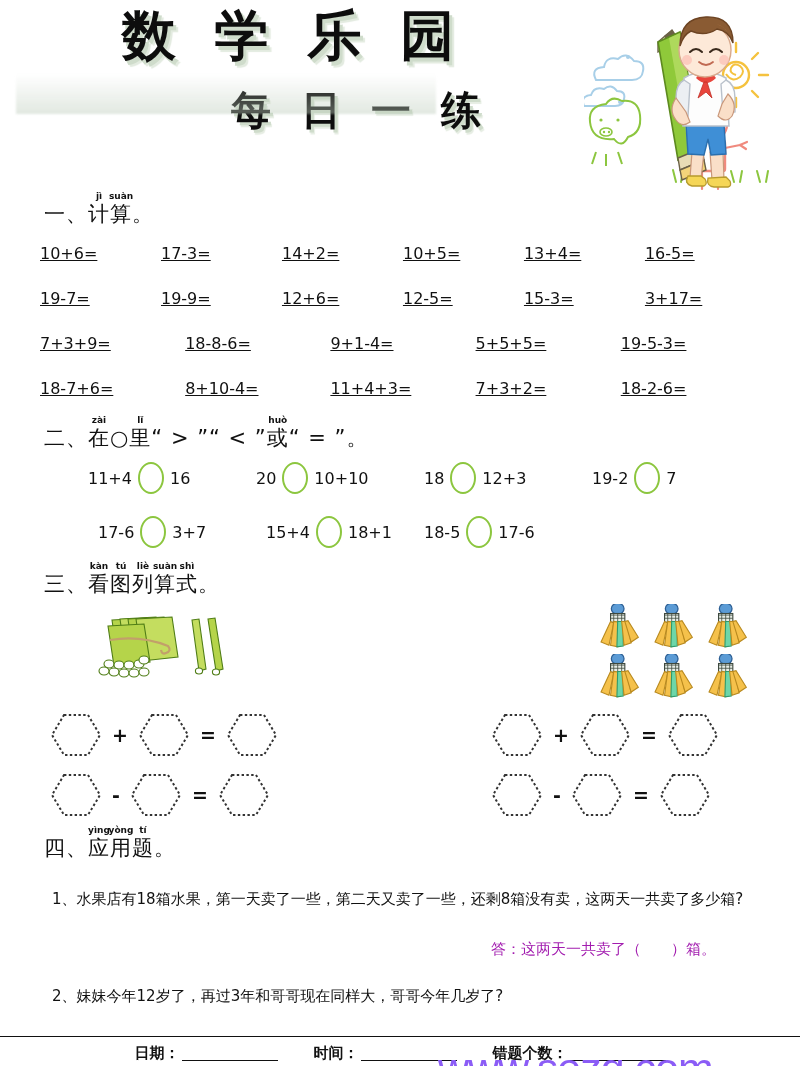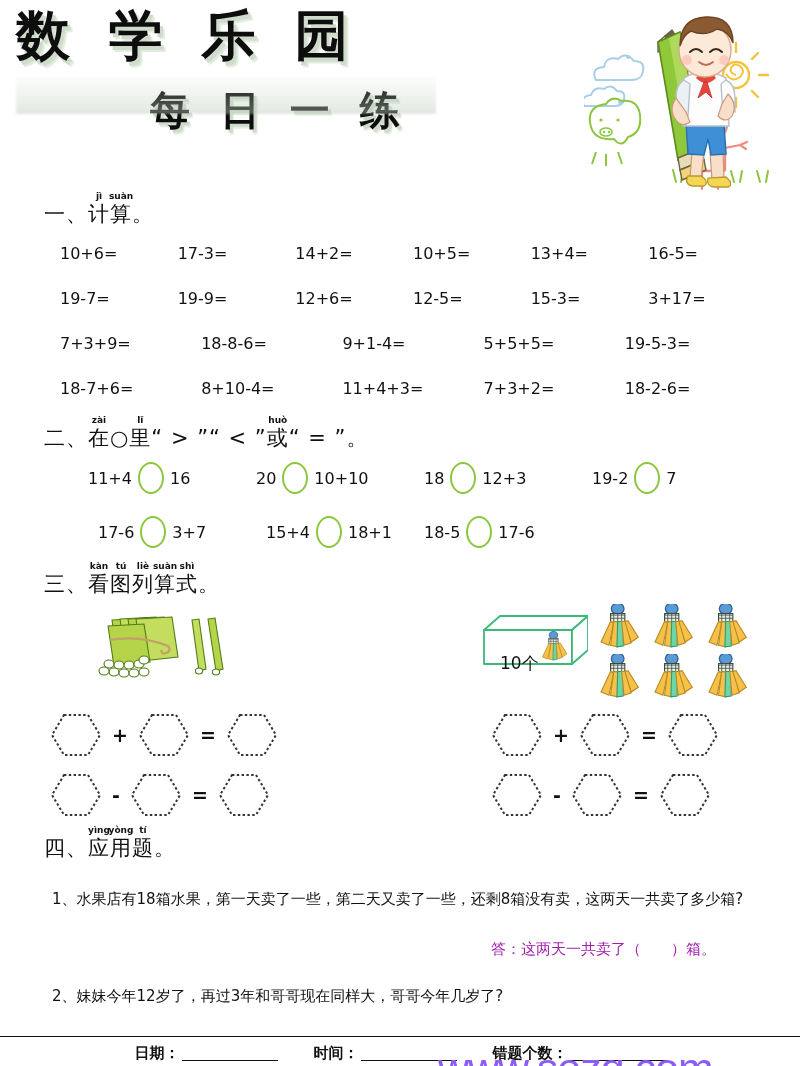--- a/index.html
+++ b/index.html
@@ -15,20 +15,21 @@
     overflow: hidden;
   }
 
   
   #header { position: relative; height: 200px; }
 
   #title-block {
     position: absolute;
     left: 0; top: 8px;
     width: 570px;
+    text-align: center;
   }
   #main-title {
     font-family: "DejaVu Sans", sans-serif;
     font-weight: bold;
     font-size: 54px;
     letter-spacing: 10px;
     color: #0d0d0d;
     text-shadow: 3px 4px 0 #cfdccb, 5px 6px 1px #e3ebe0;
     line-height: 1.05;
     margin-left: 16px;
@@ -86,22 +87,23 @@
     color: #111;
     white-space: nowrap;
   }
   .py-wrap > .hz { display: inline-block; }
 
   
   #sec1-rows { margin-top: 16px; }
   .calc-row {
     display: flex;
     margin-bottom: 26px;
-    padding-left: 60px;
+    padding-left: 40px;
     padding-right: 34px;
+    text-decoration: underline;
   }
   .calc-row .cell {
     font-family: "DejaVu Sans", sans-serif;
     font-size: 16px;
     color: #111;
     white-space: nowrap;
   }
   .calc-row.six .cell { width: 16.666%; }
   .calc-row.five .cell { width: 20%; }
 
@@ -483,40 +485,20 @@
         <path d="M14 24 q30 -5 58 6 q4 5 -2 7 q-4 2 -5 -3" fill="none" stroke="#c2a06a" stroke-width="2.2"></path>
         <g stroke="#4f7d16" stroke-width="1.1">
           <path d="M96 4 l7 -1 l7 50 l-7 2 z" fill="#c4dd5f"></path>
           <ellipse cx="103" cy="55" rx="3.6" ry="3" fill="#ffffff"></ellipse>
           <path d="M112 3 l7 -1 l8 51 l-7 2 z" fill="#b5d44a"></path>
           <ellipse cx="120" cy="56" rx="3.6" ry="3" fill="#ffffff"></ellipse>
         </g>
       </svg>
     </div>
 
-    <div id="box-group">
-      <svg width="110" height="64" viewBox="0 0 110 64" xmlns="http://www.w3.org/2000/svg">
-        <g fill="#ffffff" stroke="#3cb878" stroke-width="1.8" stroke-linejoin="round">
-          <path d="M6 24 l88 0 l0 34 l-88 0 z"></path>
-          <path d="M6 24 l16 -14 l88 0 l-16 14 z"></path>
-          <path d="M94 24 l16 -14 l0 34 l-16 14 z"></path>
-        </g>
-        <g transform="translate(64,26) scale(0.52)">
-          <ellipse cx="22" cy="6" rx="8" ry="7" fill="#5b9bd5" stroke="#2d5f94" stroke-width="1.6"></ellipse>
-          <rect x="13" y="12" width="18" height="11" fill="#e9efe8" stroke="#3f4a3f" stroke-width="1.4"></rect>
-          <path d="M13 14 h18 M13 18 h18 M17 12 v11 M22 12 v11 M27 12 v11" stroke="#3f4a3f" stroke-width="1"></path>
-          <path d="M13 22 l-12 26 l10 4 l6 -28 z" fill="#f5c14b" stroke="#b98a1f" stroke-width="1.4"></path>
-          <path d="M17 22 l-4 30 l9 2 l2 -31 z" fill="#f5c14b" stroke="#b98a1f" stroke-width="1.4"></path>
-          <path d="M22 22 l-1 32 l8 -1 l0 -31 z" fill="#6dd6a8" stroke="#2f9a6d" stroke-width="1.4"></path>
-          <path d="M27 22 l3 30 l9 -3 l-6 -27 z" fill="#f5c14b" stroke="#b98a1f" stroke-width="1.4"></path>
-          <path d="M31 22 l8 26 l9 -6 l-13 -21 z" fill="#f5c14b" stroke="#b98a1f" stroke-width="1.4"></path>
-        </g>
-      </svg>
-      <div class="box-label">10个</div>
-    </div>
 
     <div id="shuttle-grid">
       <div>
         <svg width="50" height="50" viewBox="0 0 50 58">
             <g transform="scale(0.92)">
           <ellipse cx="23" cy="6" rx="8" ry="7" fill="#5b9bd5" stroke="#2d5f94" stroke-width="1.6"></ellipse>
           <rect x="14" y="12" width="18" height="11" fill="#e9efe8" stroke="#3f4a3f" stroke-width="1.4"></rect>
           <path d="M14 14 h18 M14 18 h18 M18 12 v11 M23 12 v11 M28 12 v11" stroke="#3f4a3f" stroke-width="1"></path>
           <path d="M14 22 l-12 26 l10 4 l6 -28 z" fill="#f5c14b" stroke="#b98a1f" stroke-width="1.4"></path>
           <path d="M18 22 l-4 30 l9 2 l2 -31 z" fill="#f5c14b" stroke="#b98a1f" stroke-width="1.4"></path>

